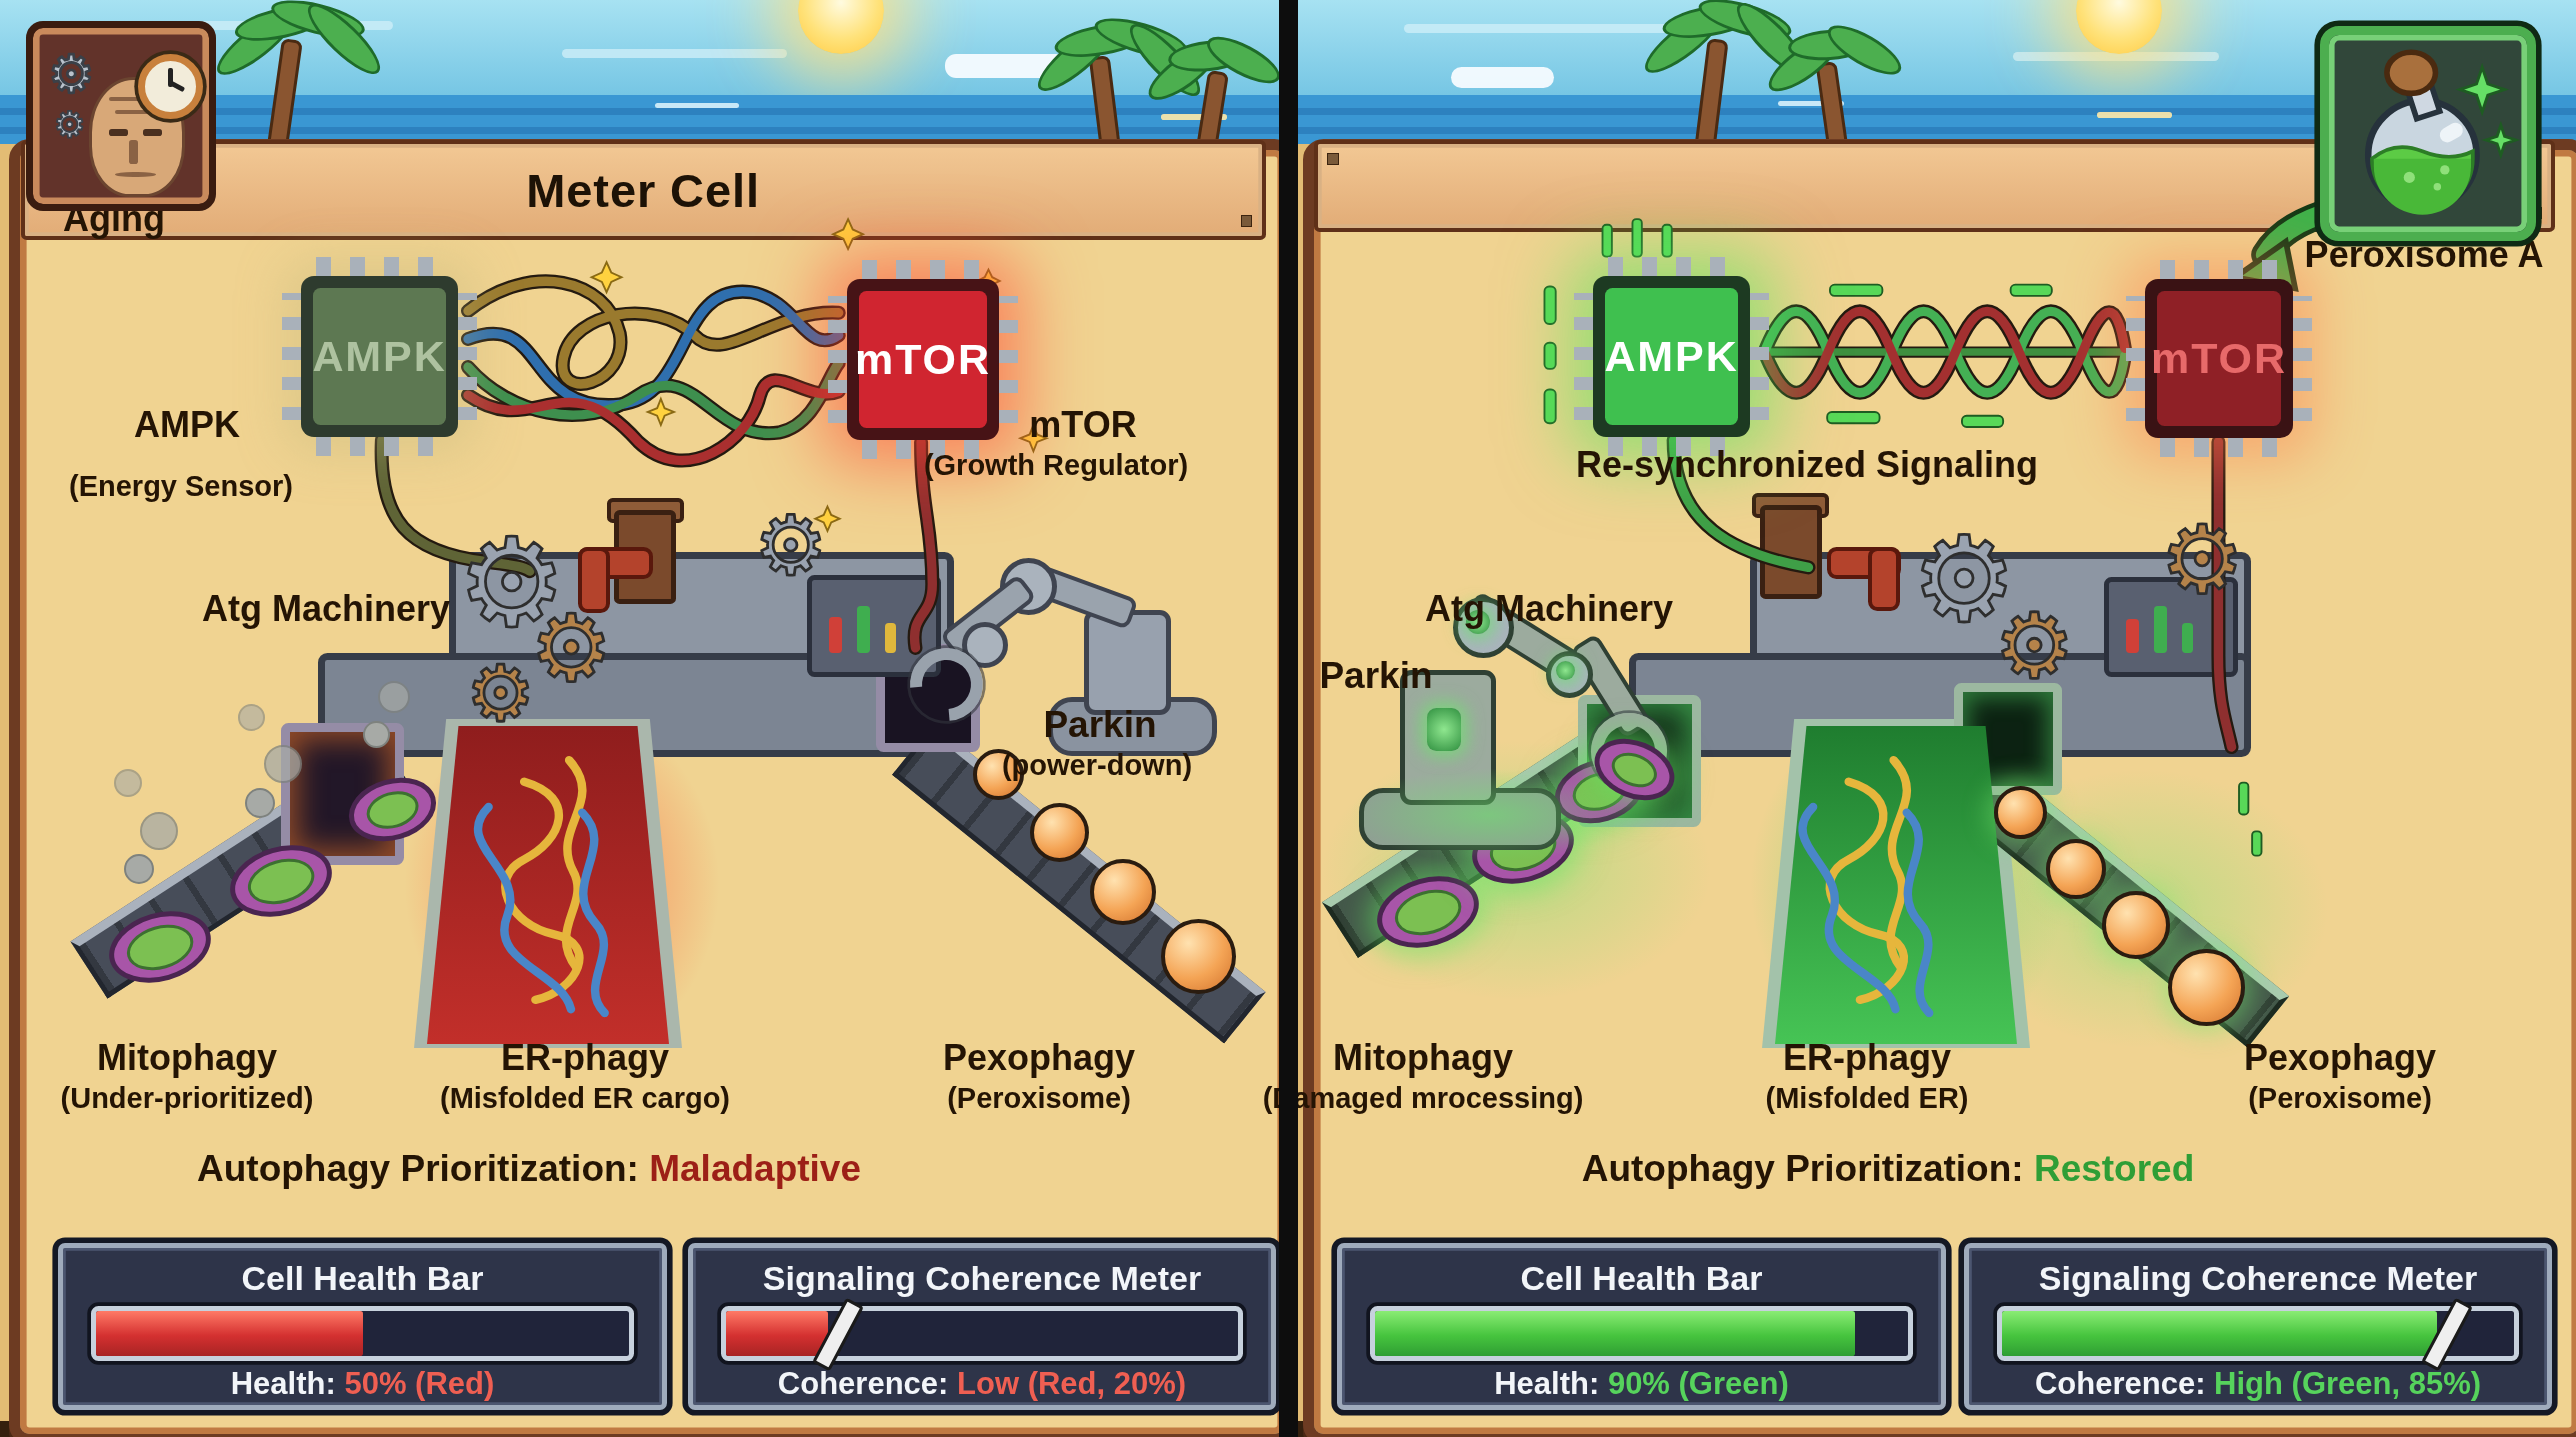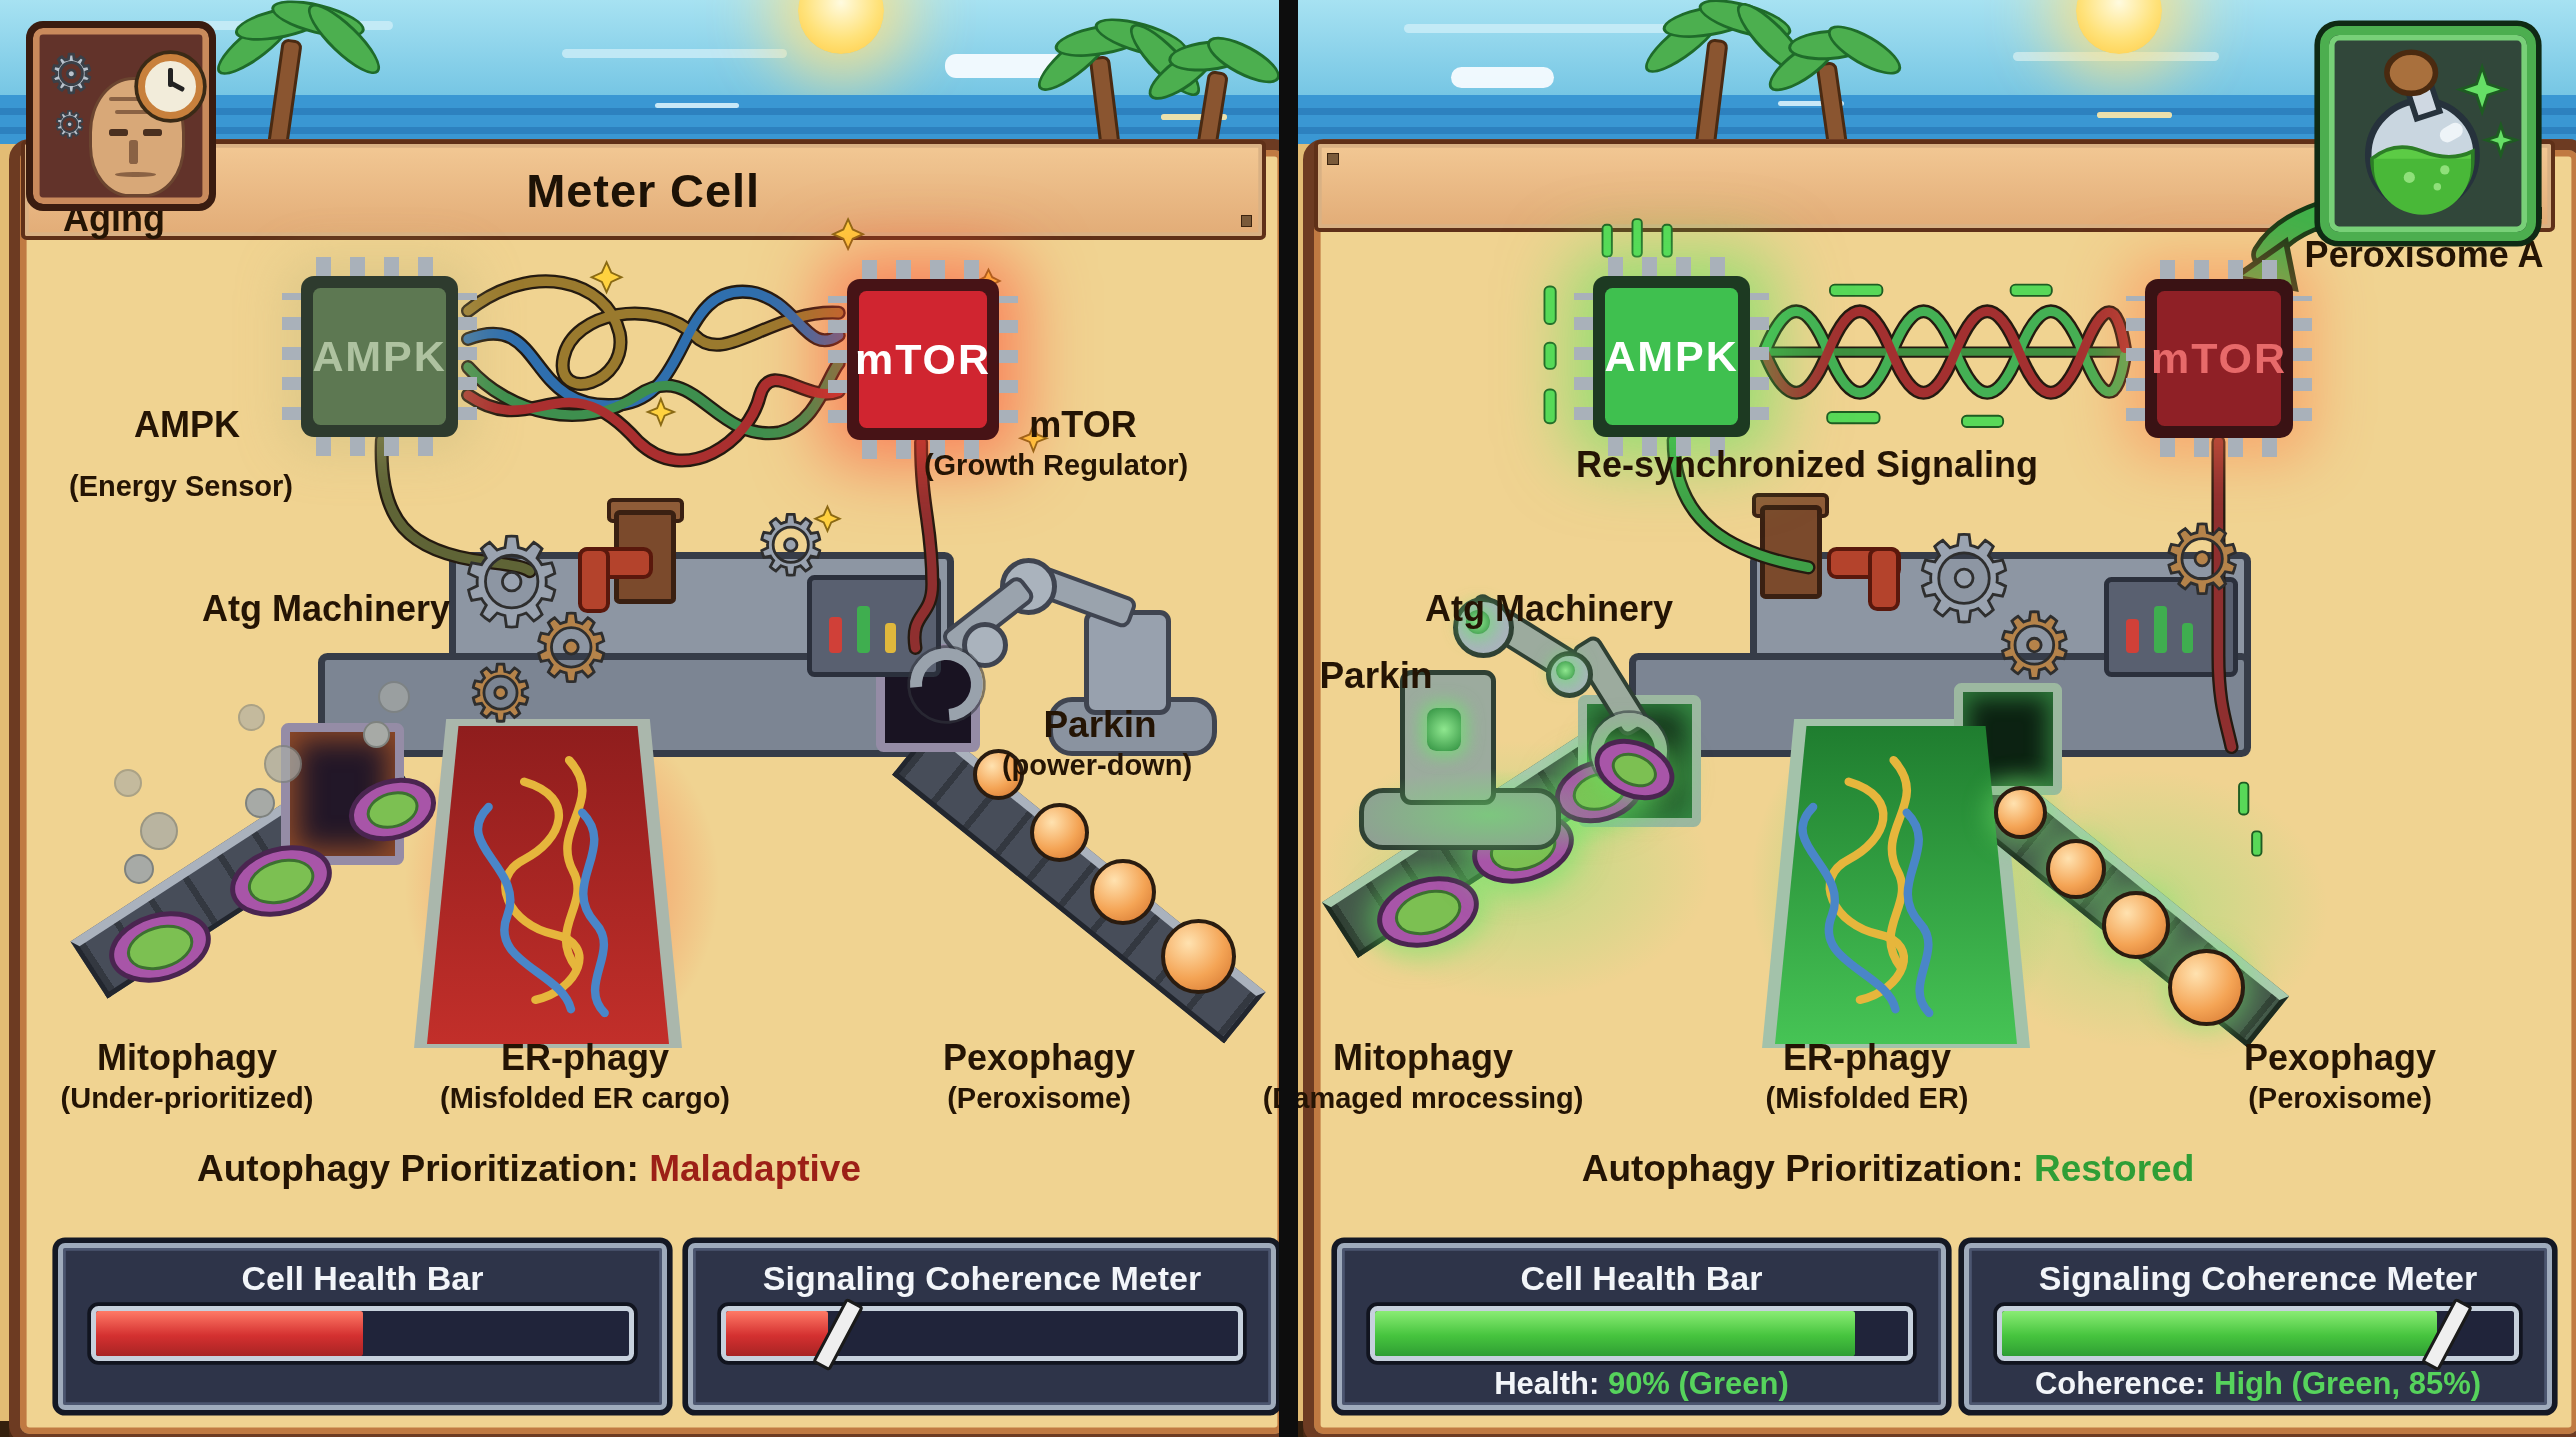--- a/index.html
+++ b/index.html
@@ -443,26 +443,32 @@
   <div class="lb s31" style="left:2340px;top:1082px">(Peroxisome)</div>
   <div class="lb s40" style="left:1888px;top:1148px">
     <span>Autophagy Prioritization:</span> <span class="good">Restored</span>
   </div>
 
   <div class="meter" style="left:58px;top:1243px;width:599px;height:157px">
     <div class="m-title">Cell Health Bar</div>
     <div class="m-bar">
       <div class="m-fill redf" style="width: 50%;"></div>
     </div>
+    <div class="m-cap">
+      <span>Health:</span> <span class="rv">50% (Red)</span>
+    </div>
   </div>
   <div class="meter" style="left:688px;top:1243px;width:578px;height:157px">
     <div class="m-title">Signaling Coherence Meter</div>
     <div class="m-bar">
       <div class="m-fill redf" style="width: 20%;"></div>
       <div class="needle" style="left: 20%;"></div>
+    </div>
+    <div class="m-cap">
+      <span>Coherence:</span> <span class="rv">Low (Red, 20%)</span>
     </div>
   </div>
   <div class="meter" style="left:1337px;top:1243px;width:599px;height:157px">
     <div class="m-title">Cell Health Bar</div>
     <div class="m-bar">
       <div class="m-fill grnf" style="width: 90%;"></div>
     </div>
     <div class="m-cap">
       <span>Health:</span> <span class="gv">90% (Green)</span>
     </div>

